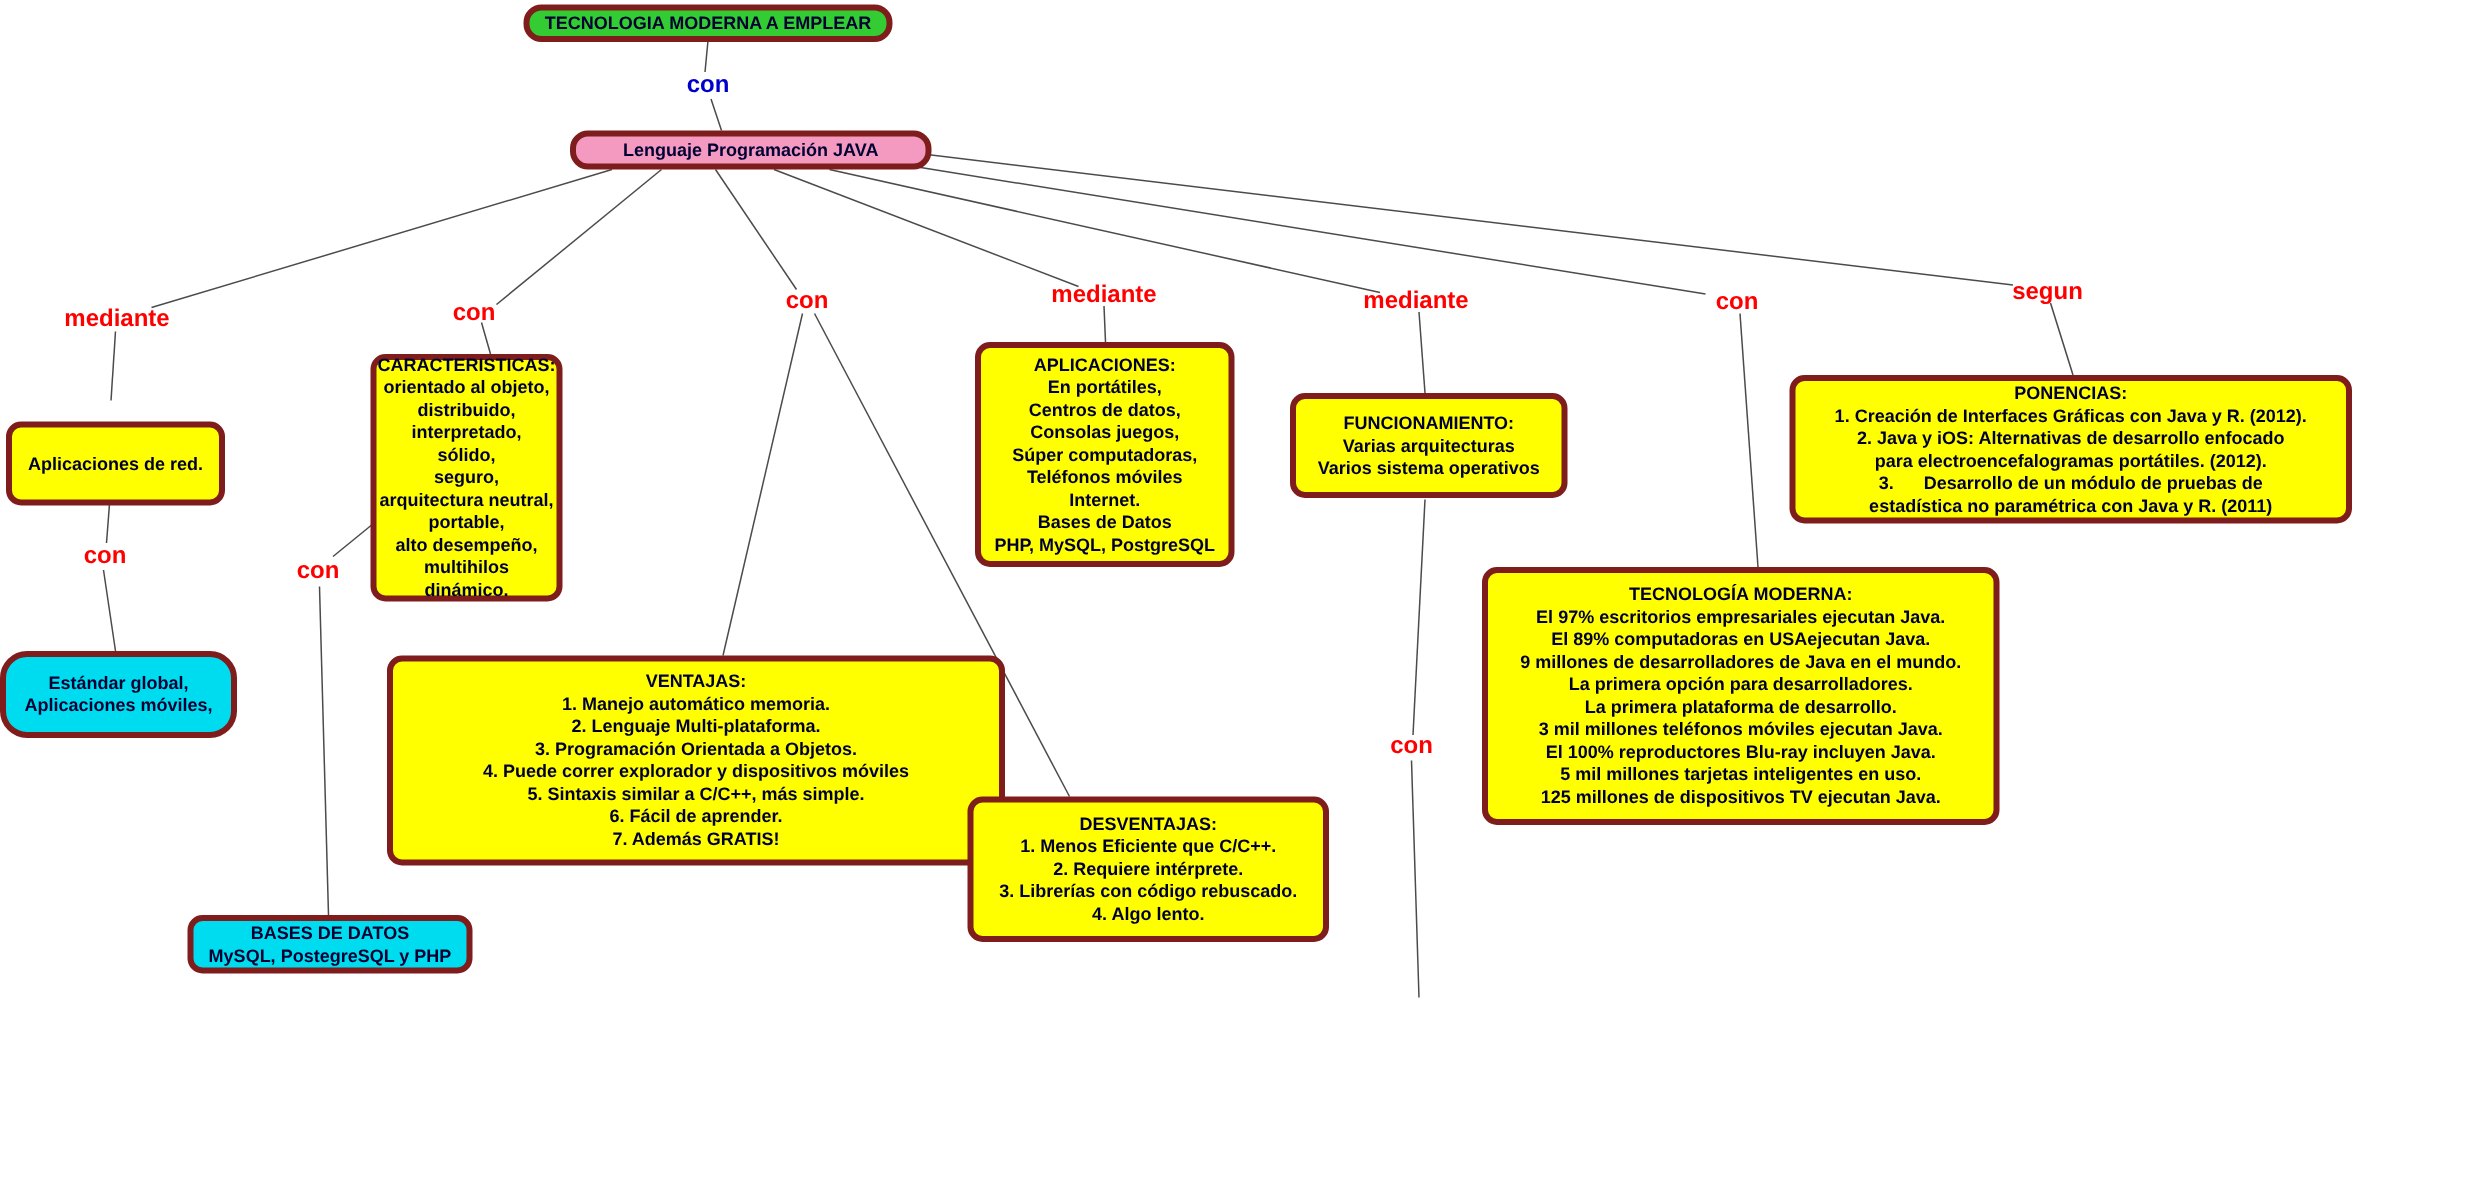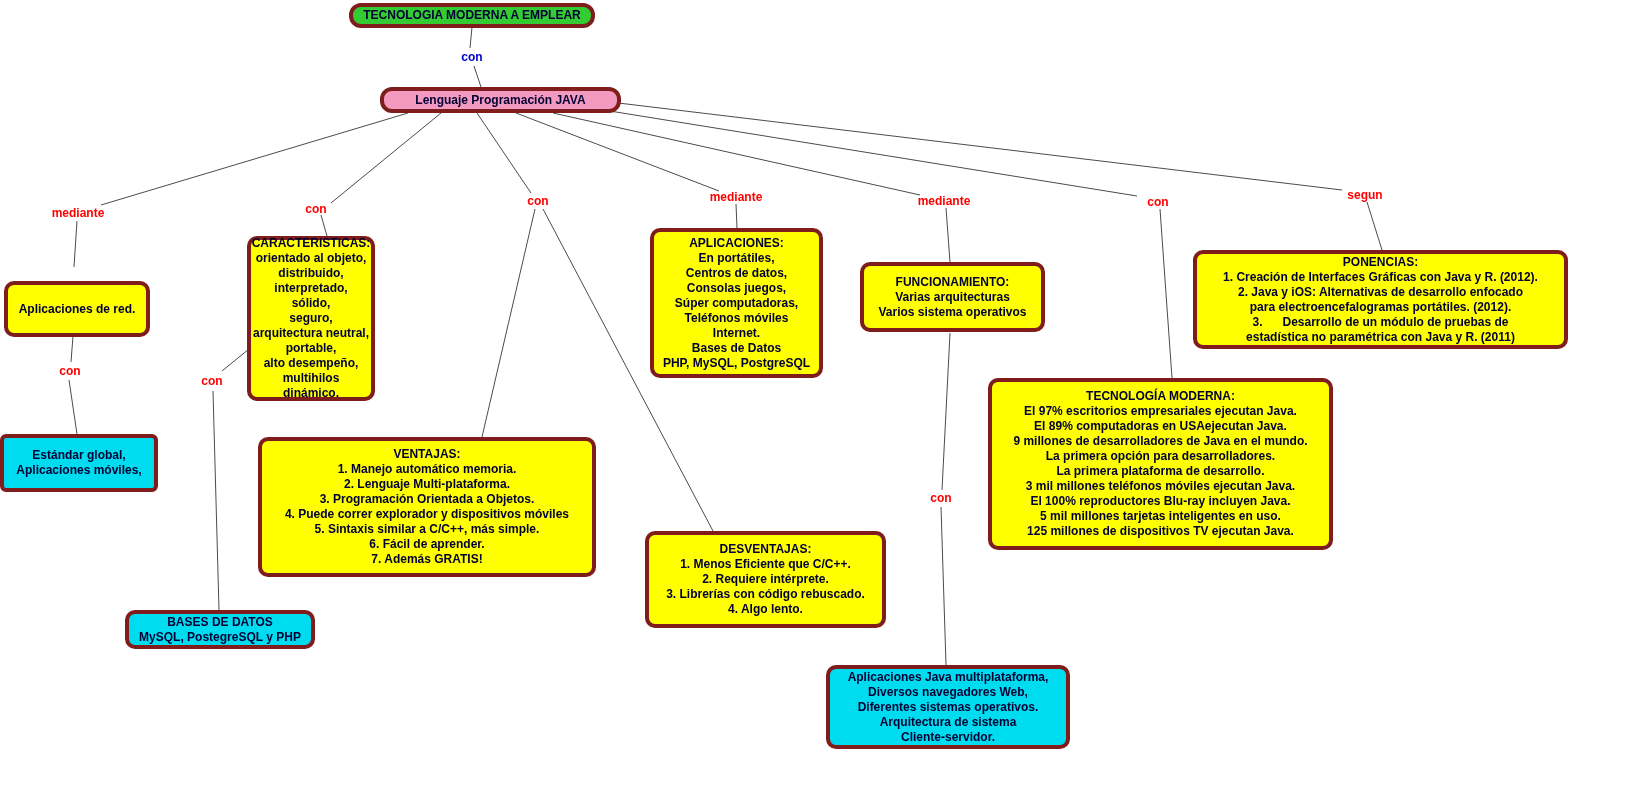--- a/index.html
+++ b/index.html
@@ -22,21 +22,21 @@
     font-size:12px;
     line-height:15px;
     color:var(--text,#000033);
     white-space:pre;
     cursor:default;
   }
   .link-label{
     position:absolute;
     transform:translate(-50%,-50%);
     font-weight:bold;
-    font-size:12px;
+    font-size:16px;
     white-space:nowrap;
     cursor:default;
   }
 </style>
 </head>
 <body>
 
 <div id="canvas" style="background: rgb(255, 255, 255);">
   <svg id="edges" xmlns="http://www.w3.org/2000/svg">
       <line x1="472" y1="27" x2="470" y2="48"></line>
@@ -59,36 +59,36 @@
       <line x1="950" y1="333" x2="942" y2="490"></line>
       <line x1="941" y1="507" x2="946" y2="665"></line>
       <line x1="585" y1="107" x2="1137" y2="196"></line>
       <line x1="1160" y1="209" x2="1172" y2="378"></line>
       <line x1="585" y1="99" x2="1342" y2="190"></line>
       <line x1="1367" y1="202" x2="1382" y2="250"></line>
     </svg>
 <div class="node" style="left: 349px; top: 3px; width: 246px; height: 25px; background: rgb(51, 204, 51); border-radius: 12px;">TECNOLOGIA MODERNA A EMPLEAR</div>
     <div class="node" style="left: 380px; top: 87px; width: 241px; height: 26px; background: rgb(244, 154, 193); border-radius: 12px;">Lenguaje Programación JAVA</div>
     <div class="node" style="left: 4px; top: 267px; width: 146px; height: 56px; background: rgb(255, 255, 0); border-radius: 10px; margin-top: 14px;">Aplicaciones de red.</div>
-    <div class="node" style="left: 0px; top: 434px; width: 158px; height: 58px; background: rgb(0, 220, 239); border-radius: 6px;">Estándar global,
+    <div class="node" style="left: 0px; top: 434px; width: 158px; height: 58px; background: rgb(0, 220, 239); border-radius: 18px;">Estándar global,
 Aplicaciones móviles,</div>
     <div class="node" style="left: 247px; top: 236px; width: 128px; height: 165px; background: rgb(255, 255, 0); border-radius: 10px;">CARACTERISTICAS:
 orientado al objeto,
 distribuido,
 interpretado,
 sólido,
 seguro,
 arquitectura neutral,
 portable,
 alto desempeño,
 multihilos
 dinámico.</div>
     <div class="node" style="left: 125px; top: 610px; width: 190px; height: 39px; background: rgb(0, 220, 239); border-radius: 10px;">BASES DE DATOS
 MySQL, PostegreSQL y PHP</div>
-    <div class="node" style="left: 258px; top: 437px; width: 338px; height: 140px; background: rgb(255, 255, 0); border-radius: 10px;">VENTAJAS:
+    <div class="node" style="left: 258px; top: 437px; width: 412px; height: 140px; background: rgb(255, 255, 0); border-radius: 10px;">VENTAJAS:
 1. Manejo automático memoria.
 2. Lenguaje Multi-plataforma.
 3. Programación Orientada a Objetos.
 4. Puede correr explorador y dispositivos móviles
 5. Sintaxis similar a C/C++, más simple.
 6. Fácil de aprender.
 7. Además GRATIS!</div>
     <div class="node" style="left: 645px; top: 531px; width: 241px; height: 97px; background: rgb(255, 255, 0); border-radius: 10px;">DESVENTAJAS:
 1. Menos Eficiente que C/C++.
 2. Requiere intérprete.
@@ -99,25 +99,20 @@
 Centros de datos,
 Consolas juegos,
 Súper computadoras,
 Teléfonos móviles
 Internet.
 Bases de Datos
 PHP, MySQL, PostgreSQL</div>
     <div class="node" style="left: 860px; top: 262px; width: 185px; height: 70px; background: rgb(255, 255, 0); border-radius: 10px;">FUNCIONAMIENTO:
 Varias arquitecturas
 Varios sistema operativos</div>
-    <div class="node" style="left: 826px; top: 665px; width: 244px; height: 84px; background: rgb(0, 220, 239); border-radius: 10px;">Aplicaciones Java multiplataforma,
-Diversos navegadores Web,
-Diferentes sistemas operativos.
-Arquitectura de sistema
-Cliente-servidor.</div>
     <div class="node" style="left: 988px; top: 378px; width: 345px; height: 172px; background: rgb(255, 255, 0); border-radius: 10px;">TECNOLOGÍA MODERNA:
 El 97% escritorios empresariales ejecutan Java.
 El 89% computadoras en USAejecutan Java.
 9 millones de desarrolladores de Java en el mundo.
 La primera opción para desarrolladores.
 La primera plataforma de desarrollo.
 3 mil millones teléfonos móviles ejecutan Java.
 El 100% reproductores Blu-ray incluyen Java.
 5 mil millones tarjetas inteligentes en uso.
 125 millones de dispositivos TV ejecutan Java.</div>

